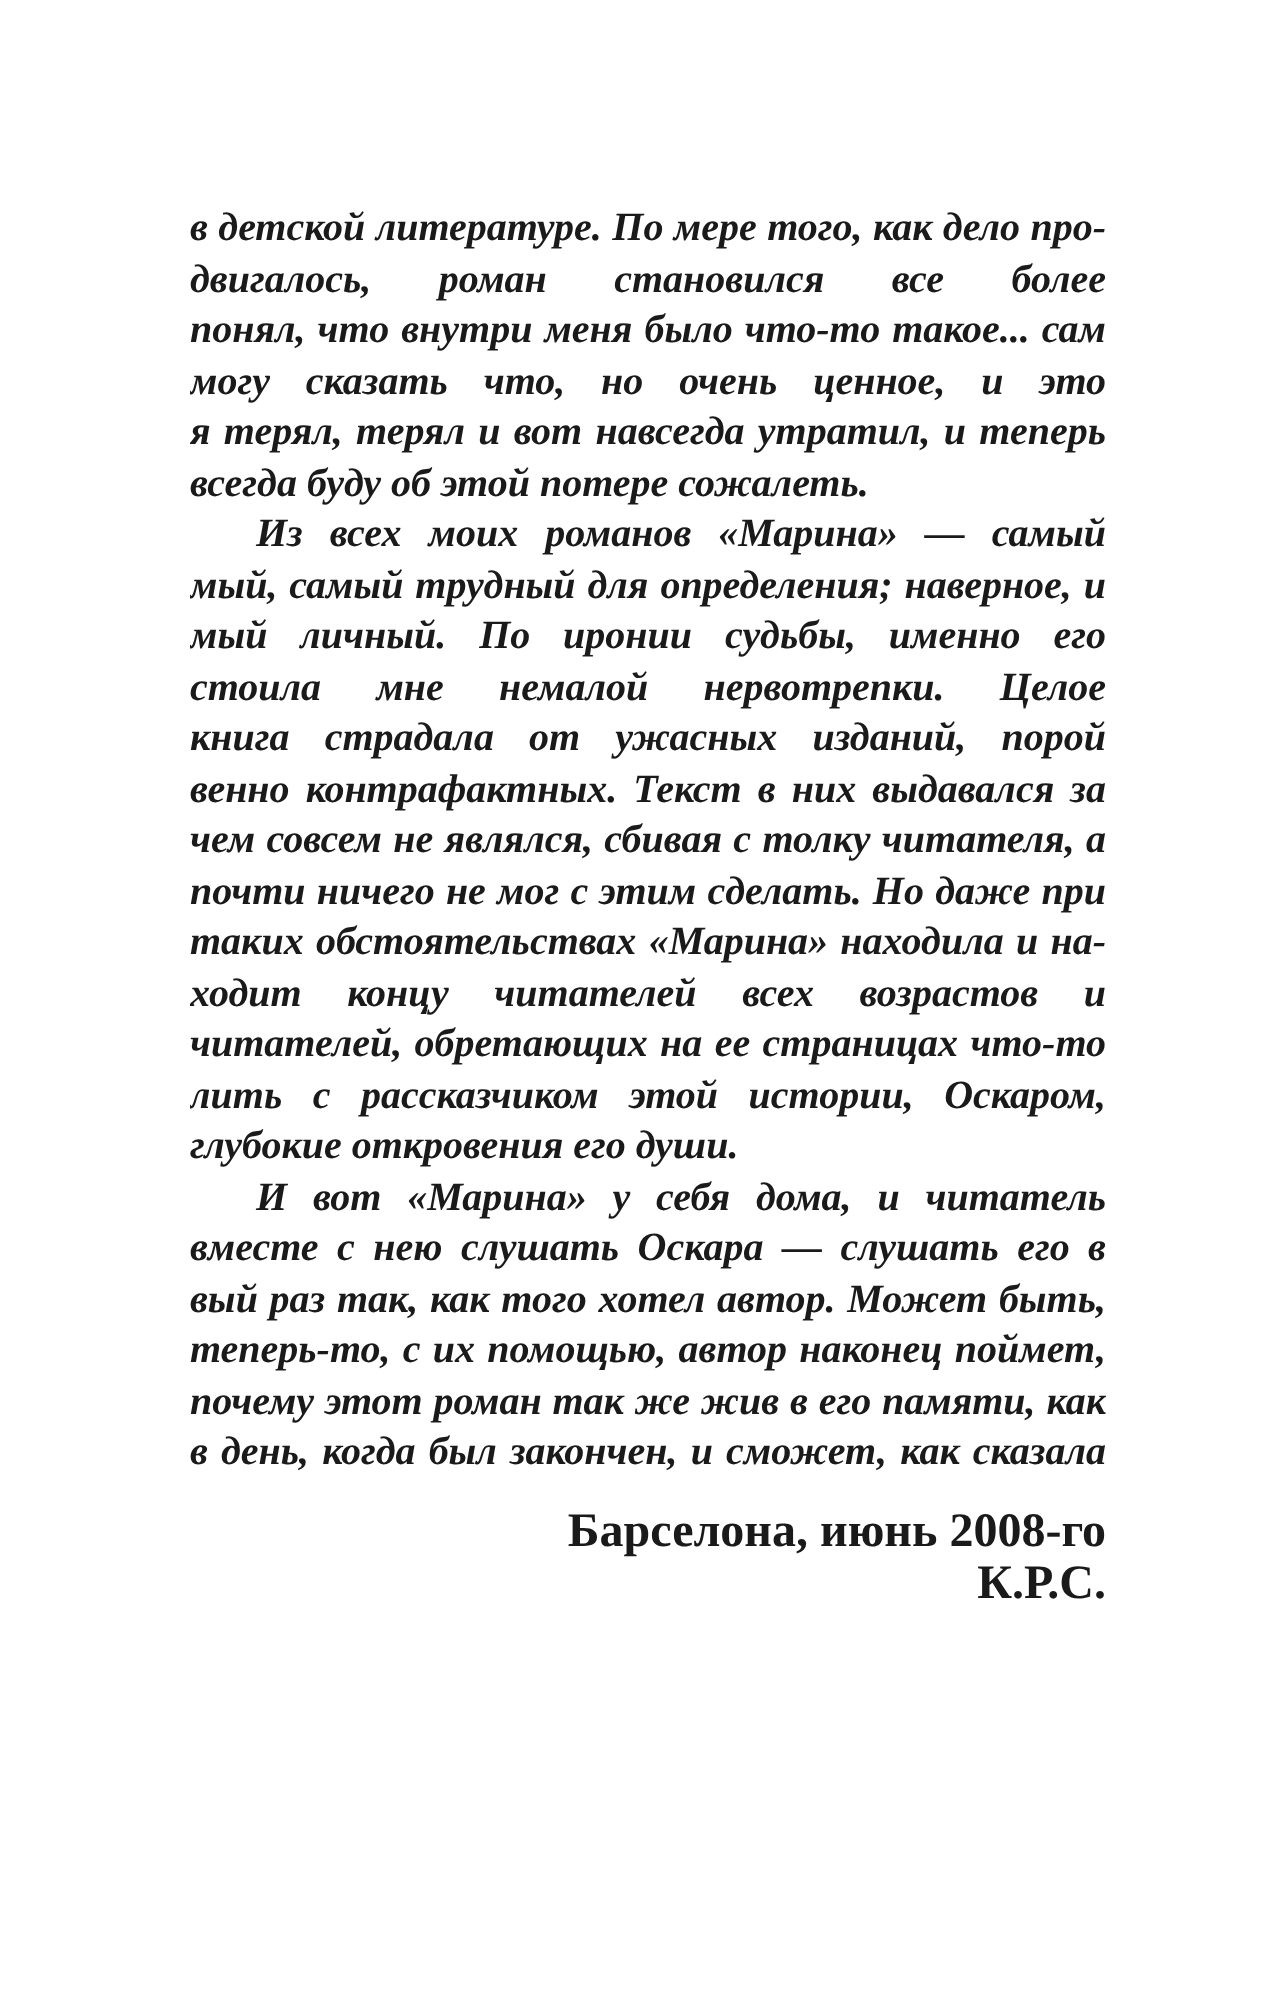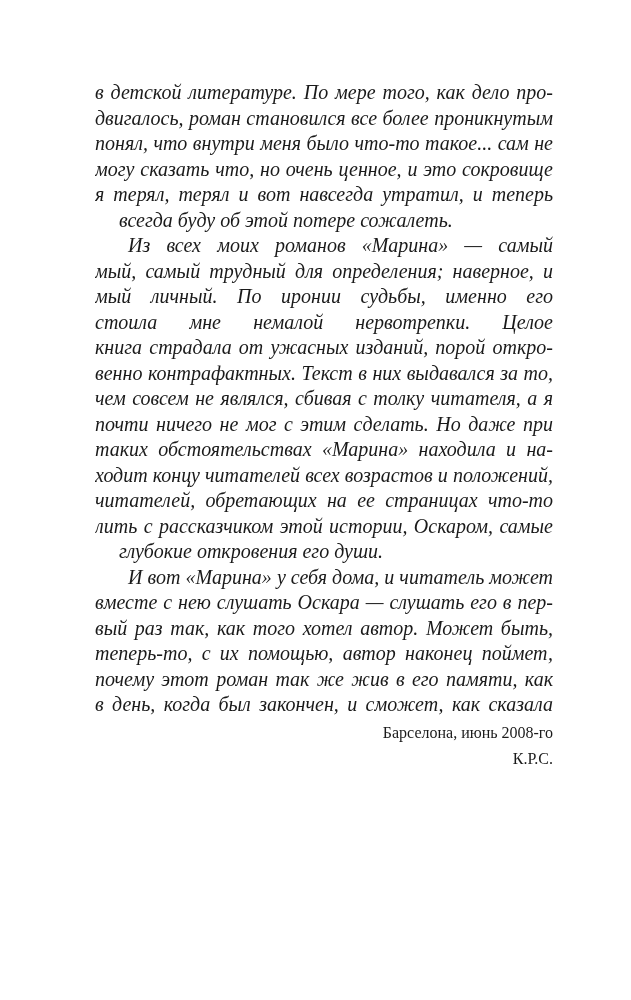--- a/index.html
+++ b/index.html
@@ -12,50 +12,50 @@
     width: 631px;
     height: 1000px;
     background: #ffffff;
     font-family: "Liberation Serif", "DejaVu Serif", serif;
     color: #1a1a1a;
     overflow: hidden;
   }
   .text-block {
     position: absolute;
     left: 95px;
-    top: 80px;
+    top: 102px;
     width: 458px;
+    font-weight: bold;
   }
   .paragraph {
     margin: 0;
     padding: 0;
   }
   .line {
     font-style: italic;
     font-size: 20px;
     line-height: 25.5px;
     height: 25.5px;
     overflow: hidden;
     text-align: justify;
     text-align-last: justify;
     -moz-text-align-last: justify;
   }
   .line.last {
     text-align-last: left;
-    margin-left: 24px;
     -moz-text-align-last: left;
   }
   .line.indent {
     text-indent: 33px;
   }
   .signature {
-    margin-top: 2px;
+    margin-top: 13px;
     text-align: right;
     font-style: normal;
-    font-size: 16px;
+    font-size: 24px;
     line-height: 26px;
   }
 </style>
 </head>
 <body>
 
 <div class="page">
   <div class="text-block">
     <div id="paragraphs-container">
         <div class="paragraph">

